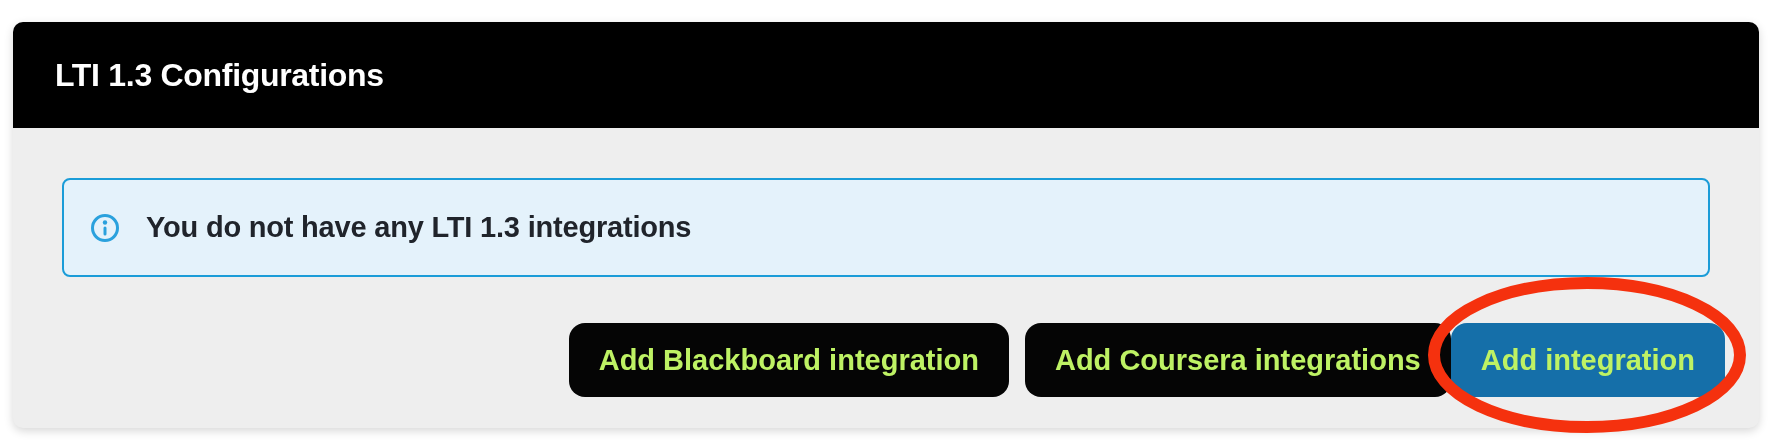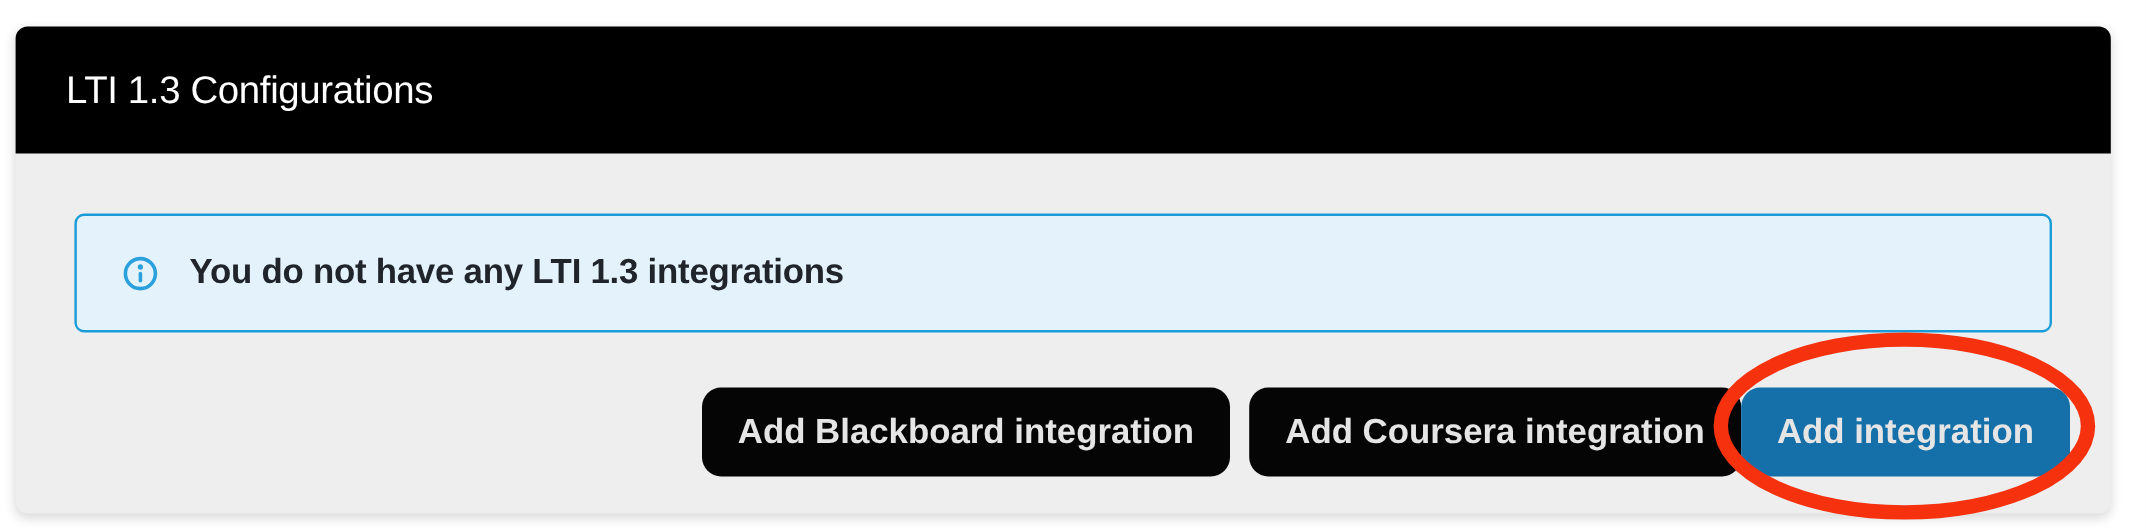--- a/index.html
+++ b/index.html
@@ -22,33 +22,33 @@
     height: 106px;
     background: #000000;
     border-radius: 10px 10px 0 0;
     display: flex;
     align-items: center;
     padding: 0 42px;
   }
   .panel-title {
     color: #ffffff;
     font-size: 32px;
-    font-weight: 400;
+    font-weight: 700;
     letter-spacing: -0.3px;
   }
   .alert {
     position: absolute;
     left: 49px; top: 156px;
     width: 1648px; height: 99px;
     background: #e4f2fb;
     border: 2px solid #1a9cd8;
     border-radius: 8px;
     display: flex;
     align-items: center;
-    padding: 0 38px;
+    padding: 0 26px;
   }
   .alert-icon { flex: 0 0 auto; width: 30px; height: 30px; display: block; }
   .alert-text {
     margin-left: 26px;
     font-size: 29px;
     font-weight: 700;
     color: #20242b;
     letter-spacing: -0.2px;
   }
   .button-row {
@@ -59,21 +59,21 @@
     align-items: center;
   }
   .btn {
     height: 74px;
     border: none;
     border-radius: 16px;
     padding: 0 30px;
     font-family: "Liberation Sans", sans-serif;
     font-size: 29px;
     font-weight: 700;
-    color: #e5e5e5;
+    color: #bef264;
     cursor: pointer;
     white-space: nowrap;
   }
   .btn-dark { background: #050505; }
   .btn-dark + .btn-dark { margin-left: 16px; }
   .btn-primary { background: #156fa9; }
   .annotation-layer {
     position: absolute;
     left: 0; top: 0;
     width: 1788px; height: 442px;
@@ -92,20 +92,20 @@
     <svg class="alert-icon" viewBox="0 0 30 30">
       <circle cx="15" cy="15" r="12.5" fill="none" stroke="#2aa1dd" stroke-width="3"></circle>
       <circle cx="15" cy="9.5" r="2.2" fill="#2aa1dd"></circle>
       <rect x="13.5" y="13.5" width="3" height="9" rx="1.5" fill="#2aa1dd"></rect>
     </svg>
     <div class="alert-text">You do not have any LTI 1.3 integrations</div>
   </div>
 
   <div class="button-row">
     <button class="btn btn-dark">Add Blackboard integration</button>
-    <button class="btn btn-dark">Add Coursera integration</button>
+    <button class="btn btn-dark">Add Coursera integrations</button>
     <button class="btn btn-primary">Add integration</button>
   </div>
 </div>
 
 <svg class="annotation-layer" viewBox="0 0 1788 442">
   <ellipse cx="1587" cy="355" rx="153" ry="72" fill="none" stroke="#f5310e" stroke-width="12" stroke-linecap="round"></ellipse>
 </svg>
 
 </body></html>

